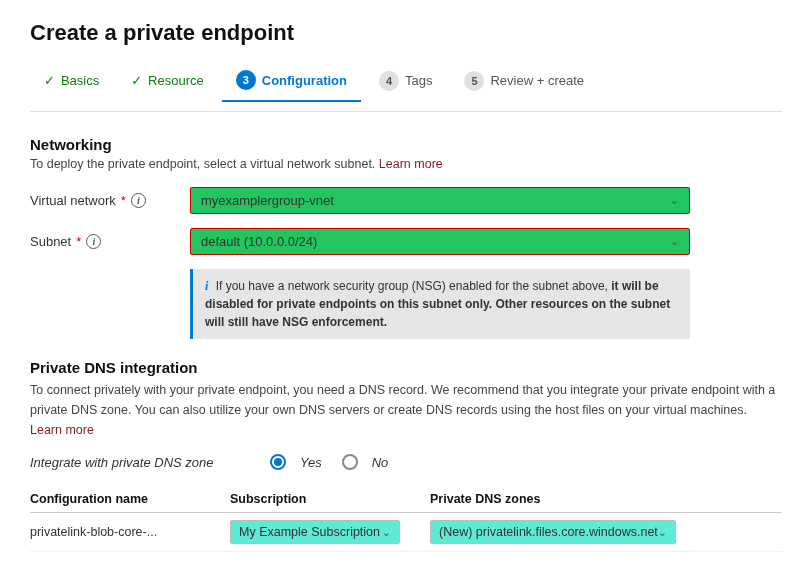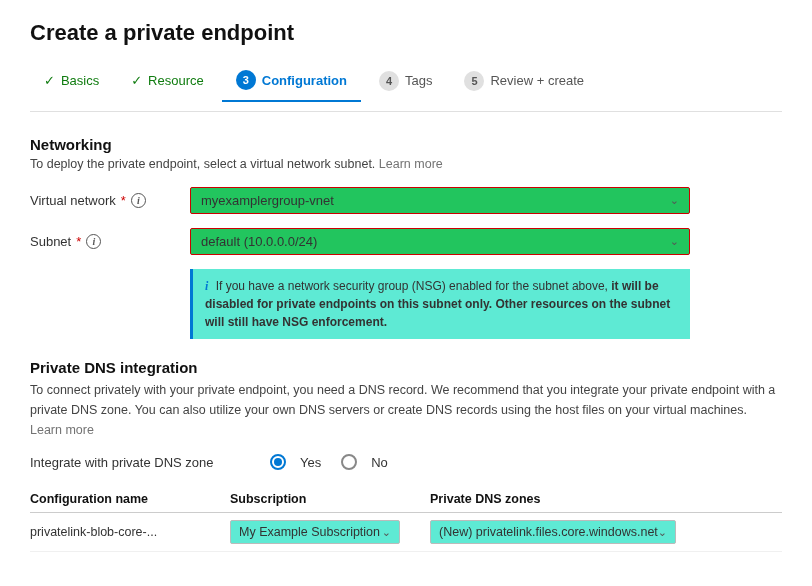--- a/index.html
+++ b/index.html
@@ -80,21 +80,21 @@
       font-weight: 700;
       color: #111;
       margin-bottom: 4px;
     }
     .section-desc {
       font-size: 12.5px;
       color: #444;
       margin-bottom: 16px;
     }
     .learn-more {
-      color: #737373;
+      color: #7f1d1d;
       text-decoration: none;
       cursor: pointer;
     }
     .form-row {
       display: flex;
       align-items: center;
       margin-bottom: 14px;
       text-align: right;
     }
     .form-label {
@@ -137,21 +137,21 @@
       background: #22c55e;
       font-size: 13px;
       color: #333;
     }
     .dropdown-arrow {
       font-size: 11px;
       color: #555;
     }
 
     .info-box {
-      background: #5eead4;
+      background: #e5e5e5;
       border-left: 3px solid #0078d4;
       padding: 8px 12px;
       margin-left: 160px;
       max-width: 500px;
       font-size: 12px;
       color: #333;
       margin-bottom: 20px;
       line-height: 1.5;
     }
     .info-box .info-circle {
@@ -172,20 +172,21 @@
       font-size: 12.5px;
       color: #444;
       margin-bottom: 14px;
       line-height: 1.6;
     }
     .radio-row {
       display: flex;
       align-items: center;
       gap: 20px;
       margin-bottom: 16px;
+      font-style: italic;
     }
     .radio-label-outer {
       font-size: 13px;
       color: #333;
       width: 220px;
     }
     .radio-option {
       display: flex;
       align-items: center;
       gap: 14px;

